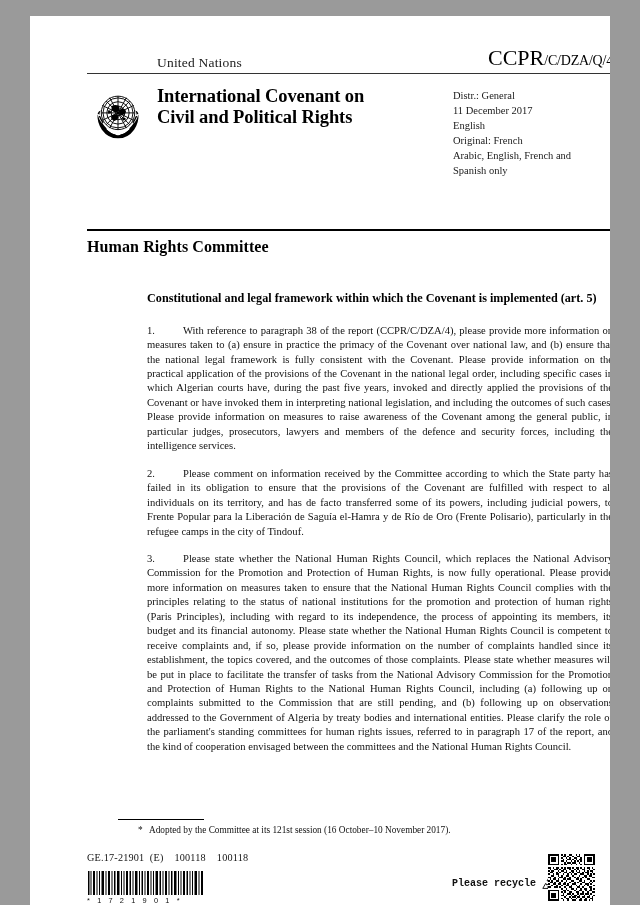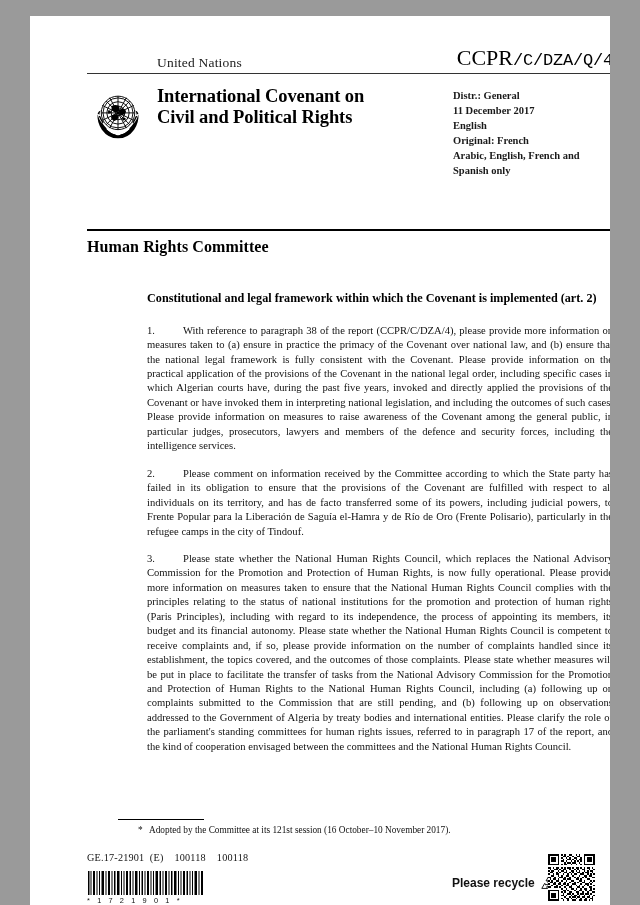--- a/index.html
+++ b/index.html
@@ -45,22 +45,22 @@
     text-align: right;
     color: #000;
     white-space: nowrap;
   }
   .doc-symbol .sym-main {
     font-family: "Liberation Serif", serif;
     font-size: 22px;
     letter-spacing: 0px;
   }
   .doc-symbol .sym-sub {
-    font-family: Liberation Mono, monospace;
-    font-size: 17px;
+    font-family: Liberation Serif, serif;
+    font-size: 14px;
     letter-spacing: -0.2px;
   }
   .rule-thin {
     border-top: 1.6px solid #333;
     margin-top: 2px;
     width: 100%;
   }
 
   .header-body {
     display: flex;
@@ -86,21 +86,21 @@
   .distr-col {
     width: 160px;
     flex: 0 0 160px;
     padding-top: 6px;
     padding-left: 6px;
     font-family: "Liberation Serif", serif;
     font-size: 10.5px;
     line-height: 1.42;
     color: #1a1a1a;
   }
-  .distr-col div { white-space: nowrap; font-weight: bold; }
+  .distr-col div { white-space: nowrap; }
 
   
   .rule-thick {
     position: absolute;
     left: 57px;
     top: 213px;
     width: 526px;
     border-top: 2.4px solid #000;
   }
 
@@ -214,22 +214,22 @@
   }
   .recycle-wrap {
     position: absolute;
     left: 422px;
     top: 858px;
     display: flex;
     align-items: center;
     gap: 4px;
   }
   .recycle-text {
-    font-family: Liberation Sans, sans-serif;
-    font-size: 12px;
+    font-family: Liberation Mono, monospace;
+    font-size: 10px;
     font-weight: bold;
     color: #111;
   }
   .qr-wrap {
     position: absolute;
     left: 518px;
     top: 838px;
   }
   .qr { display: block; }
 </style>
@@ -294,21 +294,21 @@
         <div>Spanish only</div>
       </div>
     </div>
   </div>
 
   <div class="rule-thick"></div>
   <div class="committee">Human Rights Committee</div>
 
   <div class="content">
 
-    <h2 class="section-title">Constitutional and legal framework within which the Covenant is implemented (art. 2)</h2>
+    <h2 class="section-title">Constitutional and legal framework within which the Covenant is implemented (art. 5)</h2>
 
     <p class="para"><span class="num">1.</span><span>With reference to paragraph 38 of the report (CCPR/C/DZA/4), please provide more information on measures taken to (a) ensure in practice the primacy of the Covenant over national law, and (b) ensure that the national legal framework is fully consistent with the Covenant. Please provide information on the practical application of the provisions of the Covenant in the national legal order, including specific cases in which Algerian courts have, during the past five years, invoked and directly applied the provisions of the Covenant or have invoked them in interpreting national legislation, and including the outcomes of such cases. Please provide information on measures to raise awareness of the Covenant among the general public, in particular judges, prosecutors, lawyers and members of the defence and security forces, including the intelligence services.</span></p>
 
     <p class="para"><span class="num">2.</span><span>Please comment on information received by the Committee according to which the State party has failed in its obligation to ensure that the provisions of the Covenant are fulfilled with respect to all individuals on its territory, and has de facto transferred some of its powers, including judicial powers, to Frente Popular para la Liberación de Saguía el-Hamra y de Río de Oro (Frente Polisario), particularly in the refugee camps in the city of Tindouf.</span></p>
 
     <p class="para"><span class="num">3.</span><span>Please state whether the National Human Rights Council, which replaces the National Advisory Commission for the Promotion and Protection of Human Rights, is now fully operational. Please provide more information on measures taken to ensure that the National Human Rights Council complies with the principles relating to the status of national institutions for the promotion and protection of human rights (Paris Principles), including with regard to its independence, the process of appointing its members, its budget and its financial autonomy. Please state whether the National Human Rights Council is competent to receive complaints and, if so, please provide information on the number of complaints handled since its establishment, the topics covered, and the outcomes of those complaints. Please state whether measures will be put in place to facilitate the transfer of tasks from the National Advisory Commission for the Promotion and Protection of Human Rights to the National Human Rights Council, including (a) following up on complaints submitted to the Commission that are still pending, and (b) following up on observations addressed to the Government of Algeria by treaty bodies and international entities. Please clarify the role of the parliament's standing committees for human rights issues, referred to in paragraph 17 of the report, and the kind of cooperation envisaged between the committees and the National Human Rights Council.</span></p>
   </div>
 
   <div class="footnote-rule"></div>
   <div class="footnote"><span class="fn-mark">*</span><span>Adopted by the Committee at its 121st session (16 October–10 November 2017).</span></div>

